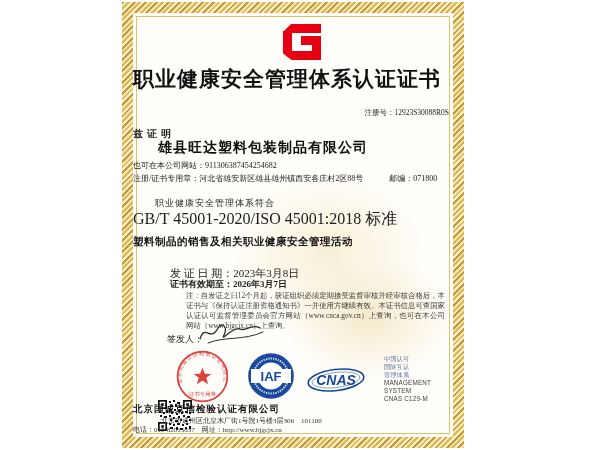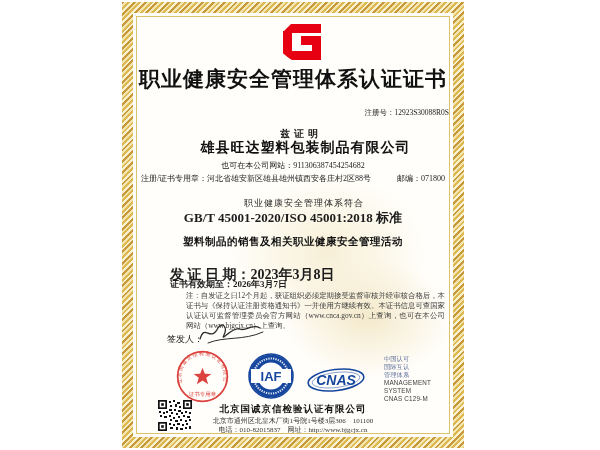--- a/index.html
+++ b/index.html
@@ -7,47 +7,47 @@
           font-family:"Liberation Serif","DejaVu Serif",serif;color:#1c1c1c;}
   .cert{position:absolute;left:122px;top:2px;width:342px;height:446px;box-sizing:border-box;
         background:#fffefa;
         border:11px solid #e3c565;
         border-image:repeating-linear-gradient(135deg,#c69a3a 0 2px,#f4e5b0 2px 4px,#dcb850 4px 6px,#f9f0cf 6px 8px) 11;}
   .inner-line{position:absolute;inset:3px;border:1px solid #ddc26c;pointer-events:none;}
   .wm{position:absolute;pointer-events:none;}
   .wm1{left:95px;top:160px;width:200px;height:160px;background:radial-gradient(ellipse at center,#f7efd6 0%,rgba(247,239,214,0) 70%);}
   .wm2{left:150px;top:245px;width:170px;height:120px;background:radial-gradient(ellipse at center,#f4e9cb 0%,rgba(244,233,203,0) 70%);}
   .abs{position:absolute;}
-  .ctr{left:0;right:0;text-align:center;}
+  .ctr{left:0;right:0;}
   .logo{left:148px;top:11px;width:40px;height:36px;}
   .title{top:52px;font-size:21px;font-weight:bold;letter-spacing:1px;color:#111;}
   .regno{top:95px;right:4px;font-size:7.5px;color:#222;}
-  .certify{top:114px;font-size:10px;font-weight:bold;letter-spacing:4px;padding-left:16px;}
+  .certify{top:114px;font-size:10px;font-weight:bold;letter-spacing:4px;}
   .company{top:126px;font-size:14px;font-weight:bold;letter-spacing:1px;color:#111;margin-left:25px;}
   .credit{top:147px;font-size:8px;}
   .addr{top:160px;font-size:8px;}
   .addr .gap{display:inline-block;width:26px;}
   .conform{top:184px;font-size:9px;letter-spacing:1px;padding-left:22px;}
-  .standard{top:196px;font-size:13px;font-weight:bold;}
+  .standard{top:196px;font-size:16px;font-weight:normal;}
   .scopelbl{top:210px;font-size:9px;letter-spacing:1px;}
   .scope{top:222px;font-size:10.5px;font-weight:bold;letter-spacing:0.5px;color:#111;}
-  .issue{left:37px;top:253px;font-size:14px;font-weight:bold;}
+  .issue{left:37px;top:253px;font-size:11px;font-weight:normal;}
   .valid{left:37px;top:265px;font-size:9px;font-weight:bold;}
   .note{left:17px;right:8px;top:278px;font-size:7.4px;line-height:10px;color:#3a3a3a;text-align:justify;margin-left:36px;}
   .signer{left:34px;top:320px;font-size:9px;}
   .signature{left:62px;top:306px;width:72px;height:30px;}
   .seal{left:43px;top:337px;width:53px;height:53px;opacity:.92;}
   .iaf{left:115px;top:340px;width:46px;height:46px;text-align:right;}
   .cnas{left:173px;top:349px;width:60px;height:36px;}
   .cnasblk{left:251px;top:342px;font-size:6.3px;line-height:8px;font-family:"Liberation Sans","DejaVu Sans",sans-serif;}
   .cnasblk .zh{color:#5a6b9b;}
   .cnasblk .en{color:#3d3d3d;letter-spacing:0.2px;}
   .qr{left:25px;top:387px;width:34px;height:31px;}
   .issuer-name{top:390px;font-size:9.5px;font-weight:bold;letter-spacing:1px;color:#111;}
-  .issuer-addr{top:403px;font-size:7px;color:#333;}
+  .issuer-addr{top:403px;font-size:7px;color:#333;padding-left:28px;}
   .issuer-contact{top:412px;font-size:7px;color:#333;}
 </style>
 </head>
 <body>
 
 <div class="canvas">
   <div class="cert">
     <div class="inner-line"></div>
     <div class="wm wm1 abs"></div>
     <div class="wm wm2 abs"></div>

